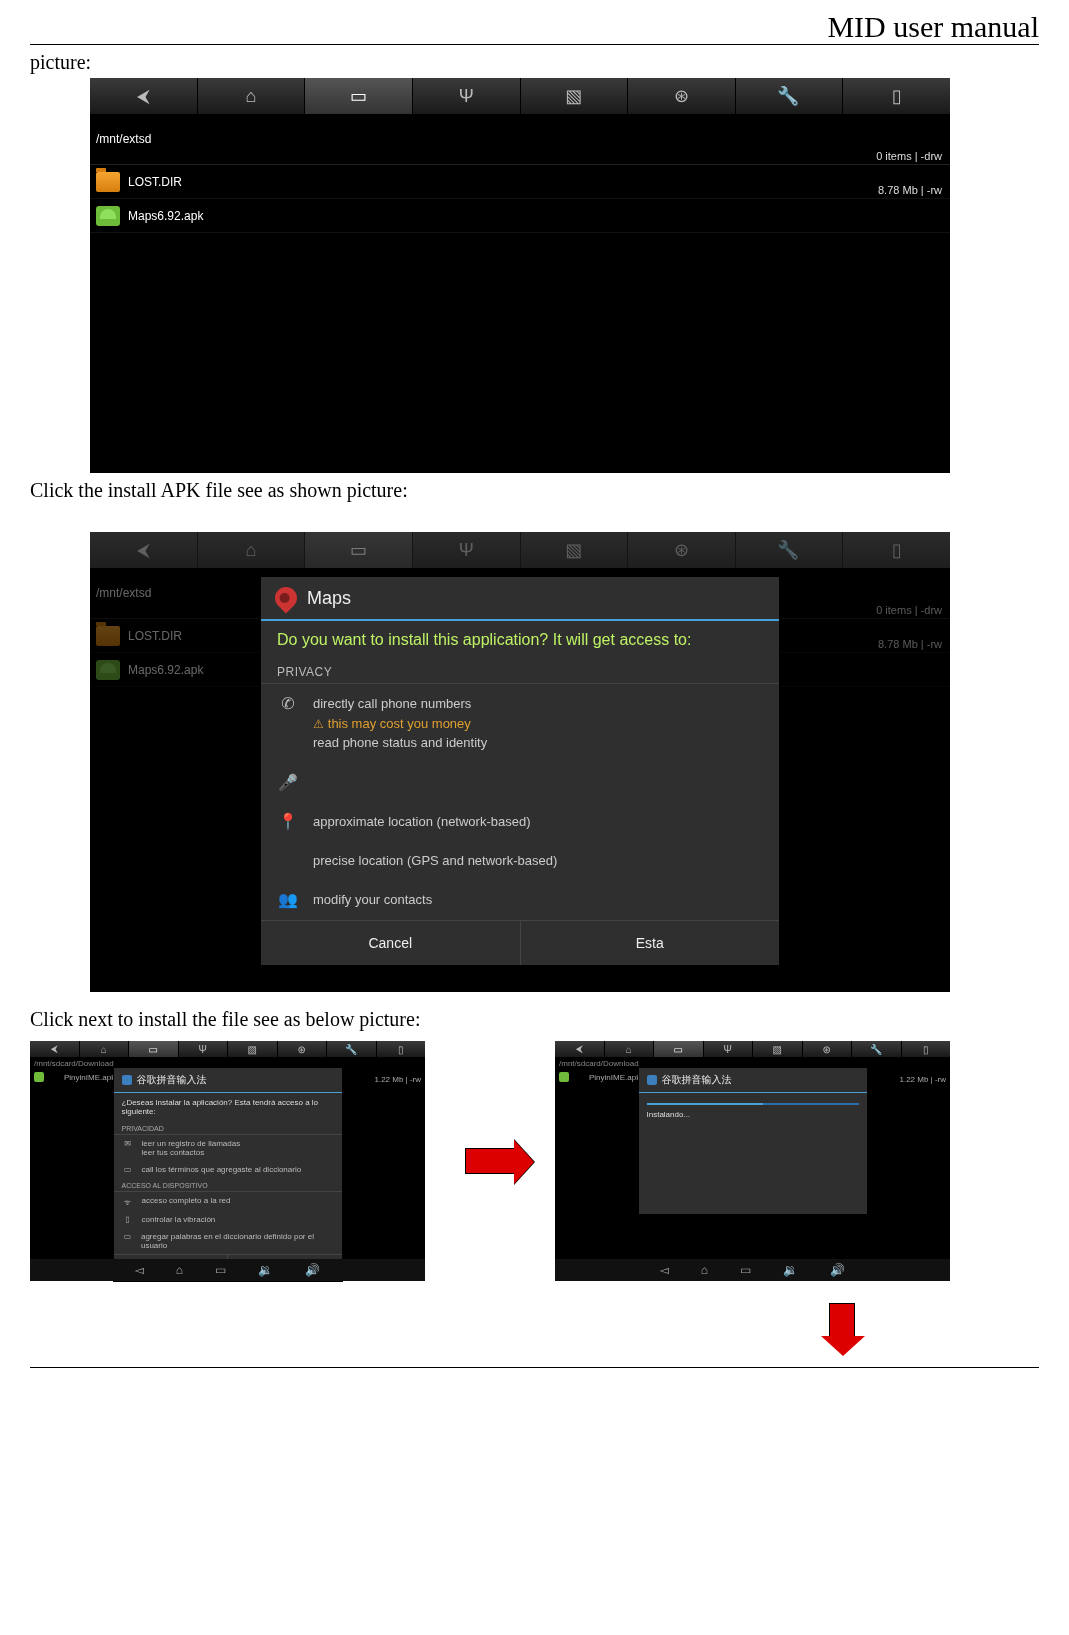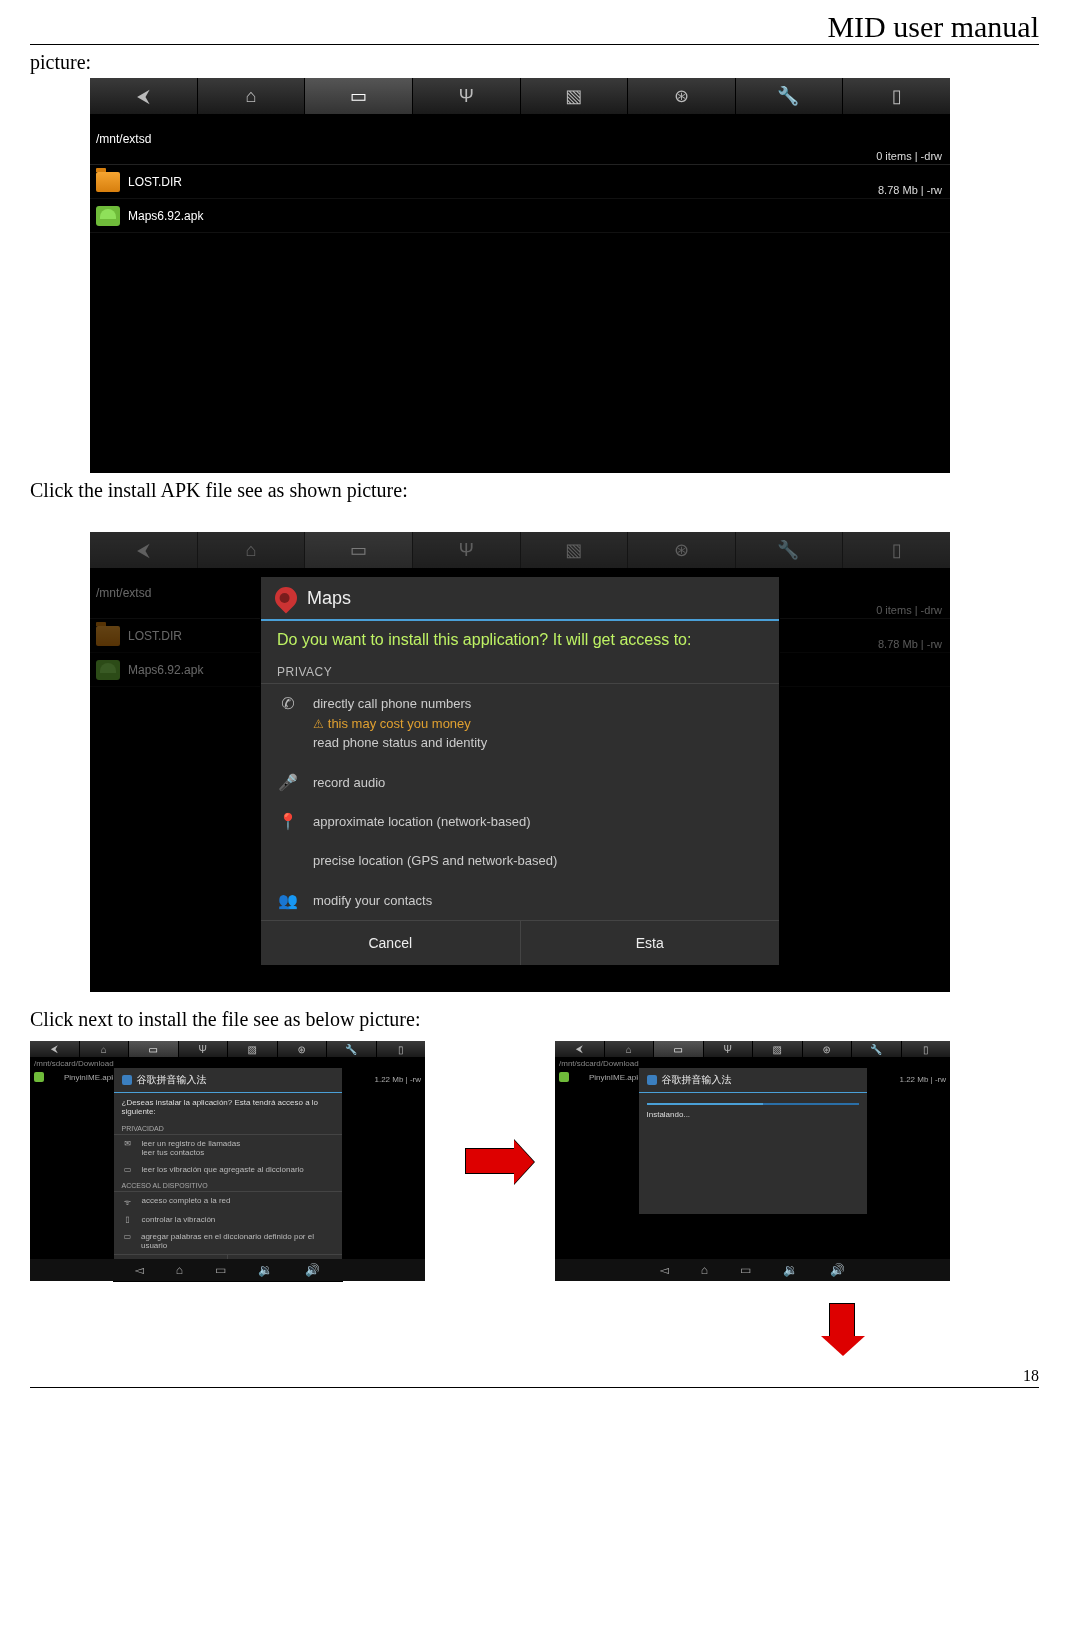--- a/index.html
+++ b/index.html
@@ -235,21 +235,20 @@
     <div class="perm">
       <div class="picon">✆</div>
       <div class="ptxt">
         <span>directly call phone numbers</span><br>
         <span class="warn">this may cost you money</span>
         <span>read phone status and identity</span>
       </div>
     </div>
     <div class="perm">
       <div class="picon">🎤</div>
-      <div class="ptxt">record audio</div>
     </div>
     <div class="perm">
       <div class="picon">📍</div>
       <div class="ptxt">
         <span>approximate location (network-based)</span><br><br>
         <span>precise location (GPS and network-based)</span>
       </div>
     </div>
     <div class="perm">
       <div class="picon">👥</div>
@@ -292,21 +291,21 @@
       </div>
       <div class="bline"></div>
       <div class="q">¿Deseas instalar la aplicación? Esta tendrá acceso a lo siguiente:</div>
       <div class="shead">PRIVACIDAD</div>
       <div class="prow">
           <div class="pi">✉</div>
           <div><span>leer un registro de llamadas</span><br><span>leer tus contactos</span></div>
         </div>
       <div class="prow">
           <div class="pi">▭</div>
-          <div>leer los vibración que agregaste al diccionario</div>
+          <div>call los términos que agregaste al diccionario</div>
         </div>
       <div class="shead">ACCESO AL DISPOSITIVO</div>
       <div class="prow">
           <div class="pi">ᯤ</div>
           <div>acceso completo a la red</div>
         </div>
       <div class="prow">
           <div class="pi">▯</div>
           <div>controlar la vibración</div>
         </div>
@@ -375,15 +374,14 @@
 
 <div class="below-small">
   <div class="pad"></div>
   <div style="width:90px"></div>
   <div class="arrow-holder">
     <div class="arrow-down"></div>
   </div>
 </div>
 
 <div class="footer-wrap">
-  <div class="page-num">18</div>
   <hr class="hr-bot">
 </div>
 
 </body></html>

